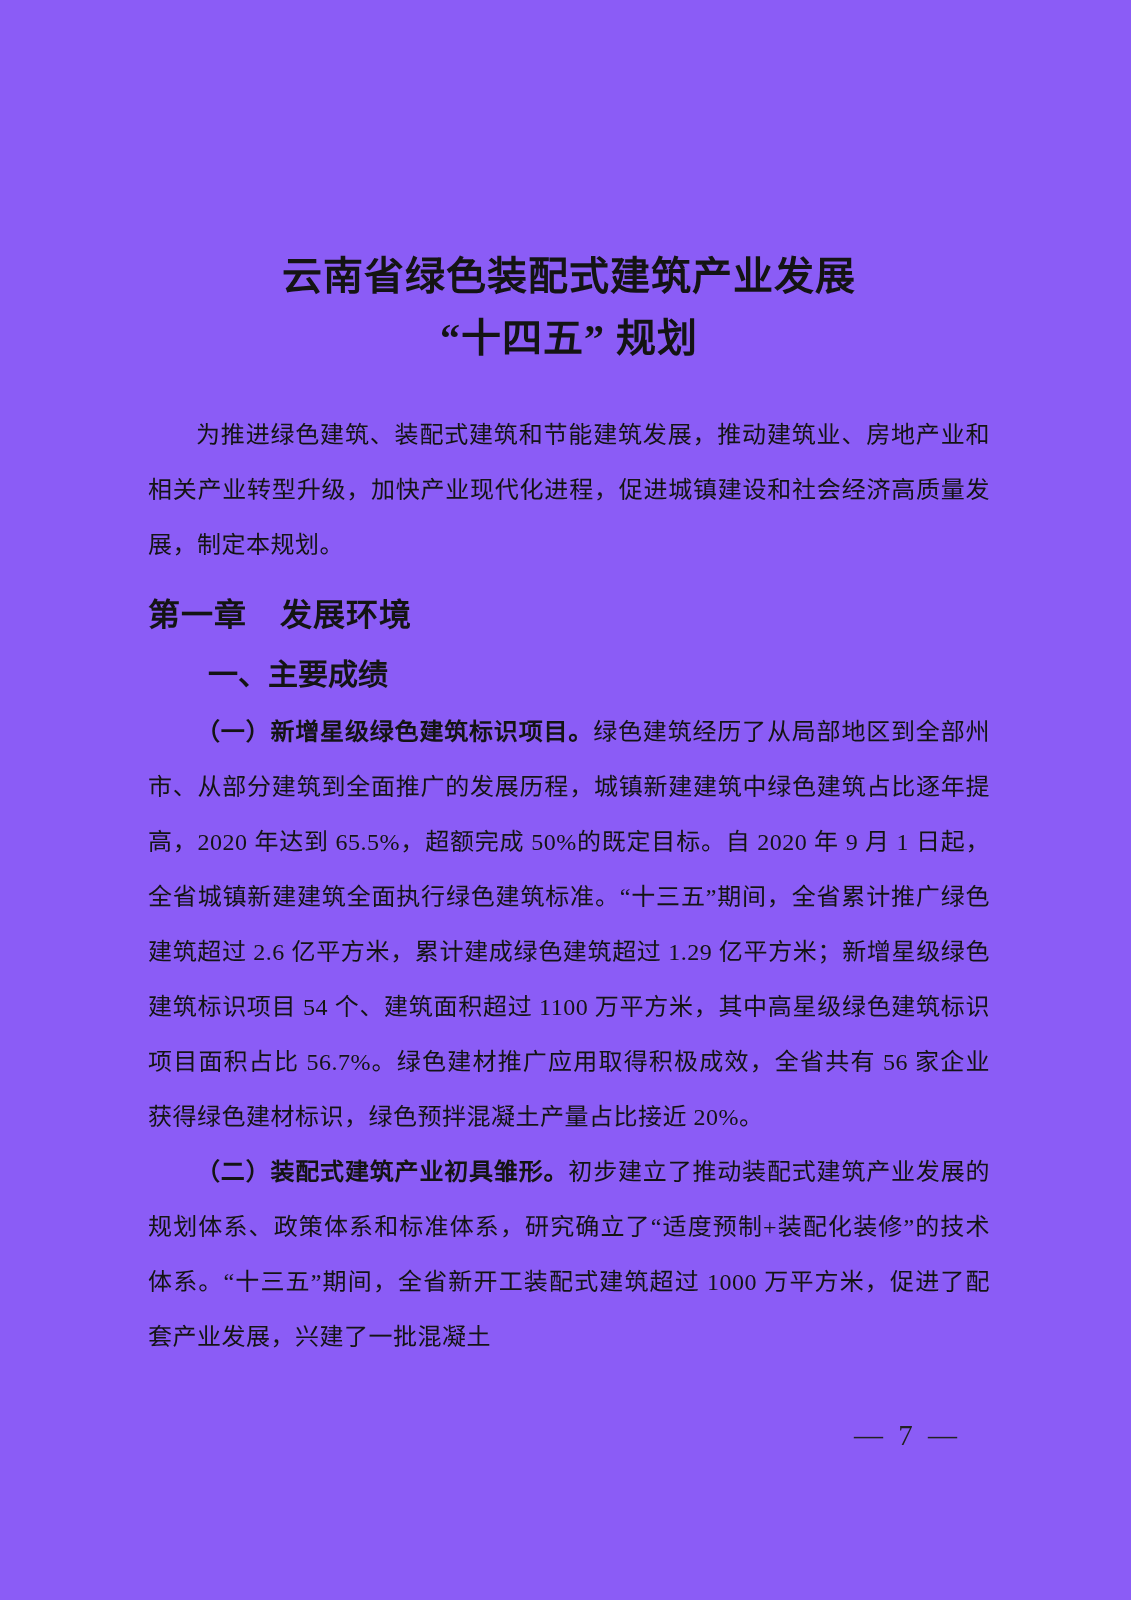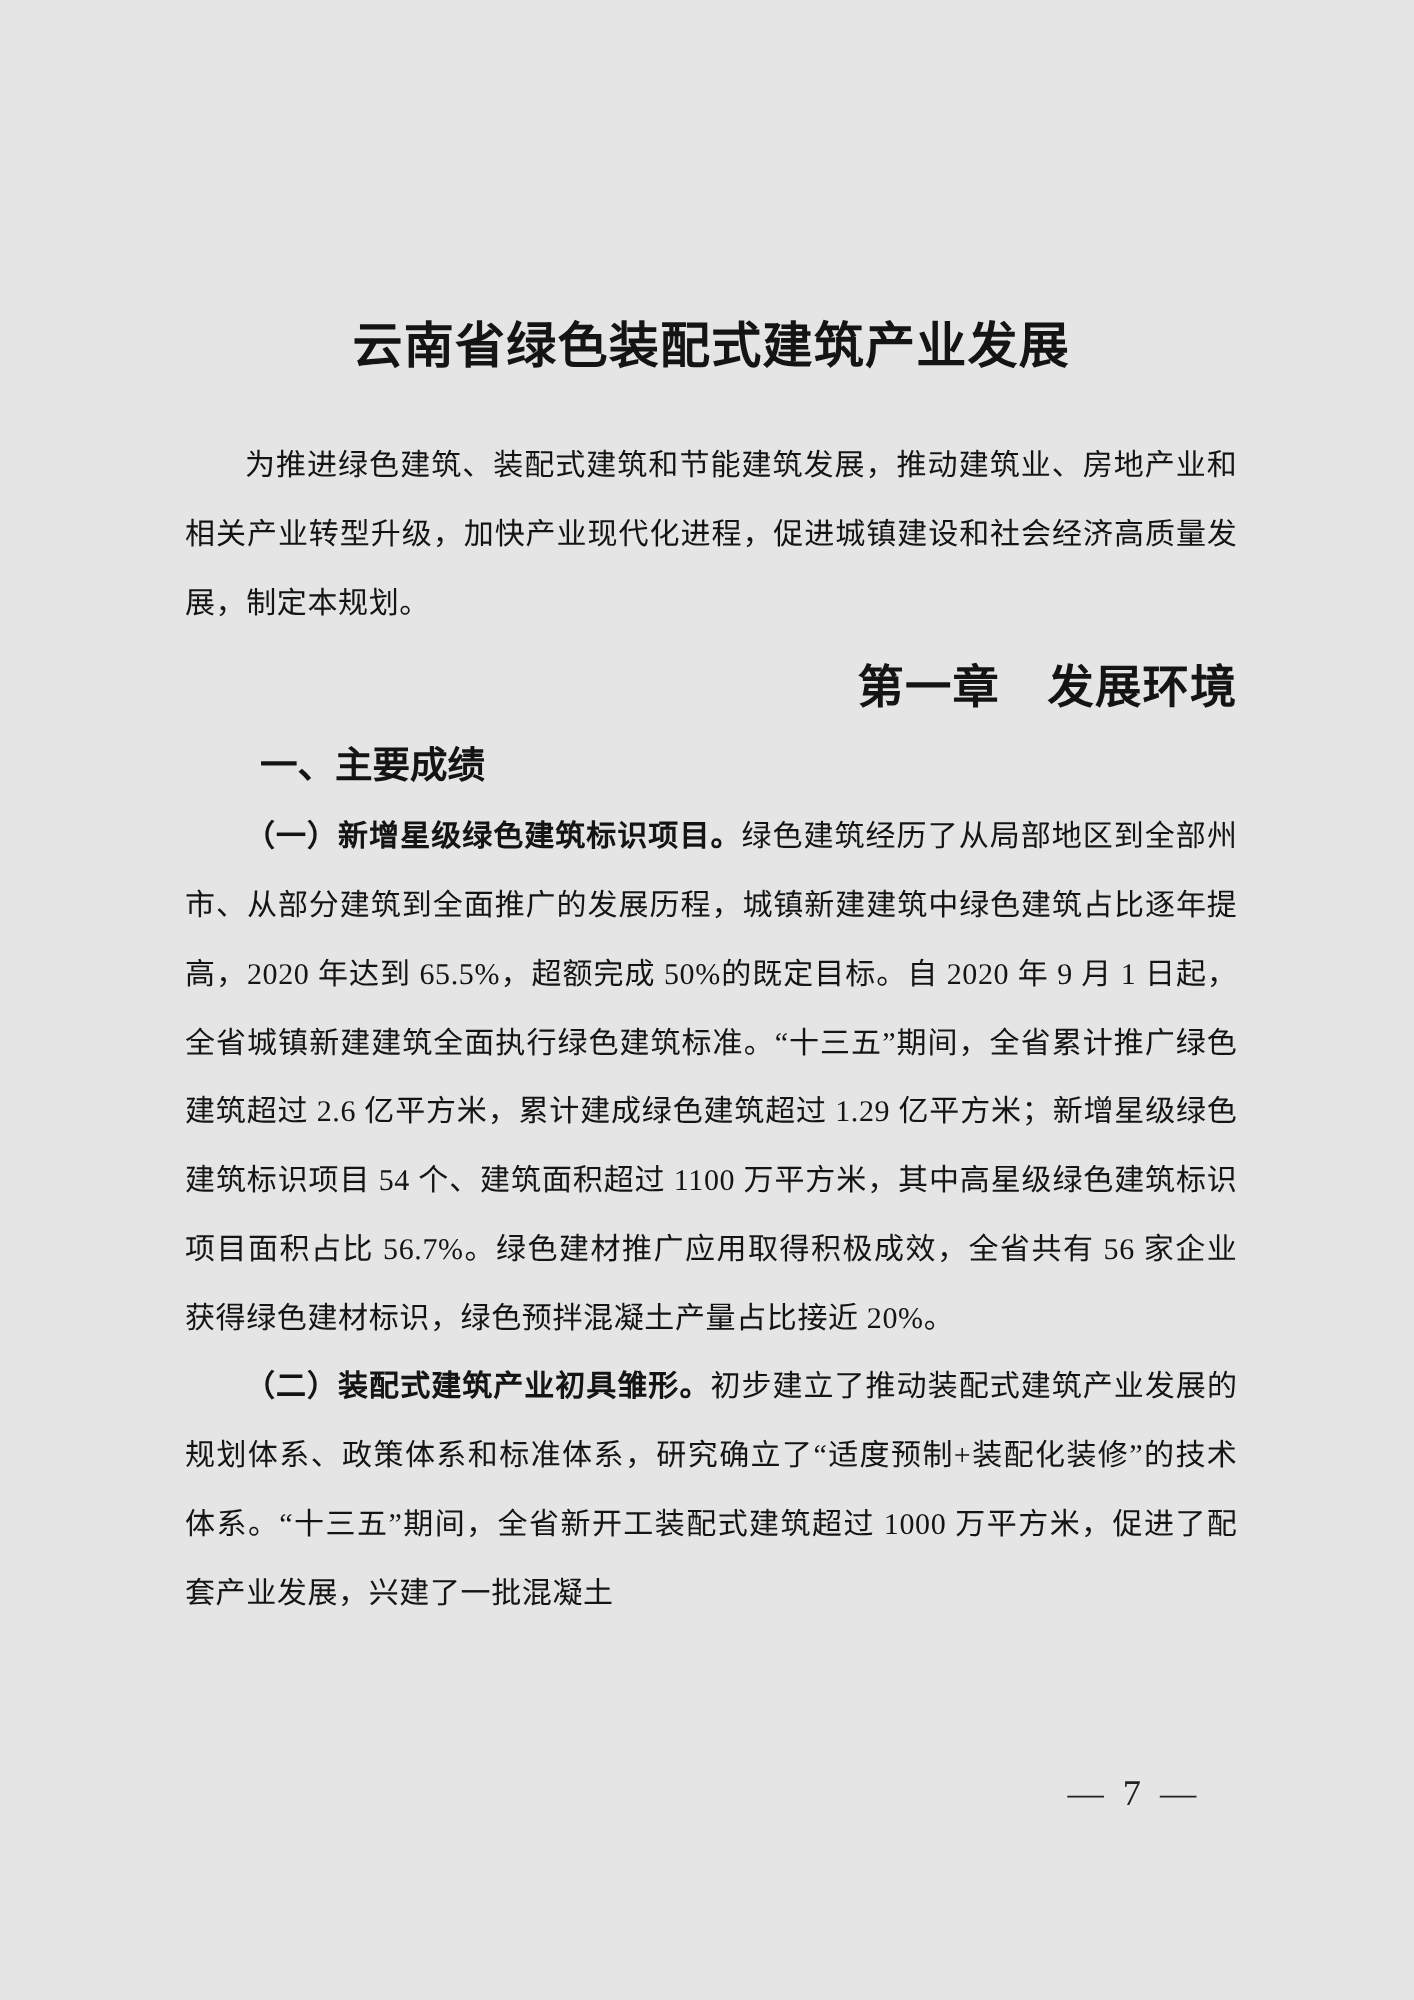--- a/index.html
+++ b/index.html
@@ -10,21 +10,21 @@
   body {
     width: 1131px;
     height: 1600px;
     font-family: "Liberation Serif", "DejaVu Serif", serif;
     color: #141414;
   }
   .page {
     position: relative;
     width: 1131px;
     height: 1600px;
-    background: #e5e5e5;
+    background: #8b5cf6;
     overflow: hidden;
   }
   .content {
     position: absolute;
     left: 148px;
     top: 0;
     width: 842px;
   }
   .doc-title {
     margin-top: 246px;
@@ -41,26 +41,25 @@
     margin: 0;
     font-size: 24px;
     line-height: 55px;
     text-align: justify;
     text-justify: inter-character;
     text-indent: 2em;
     letter-spacing: 0.5px;
   }
   .chapter-heading {
     margin-top: 12px;
-    text-align: right;
-    font-size: 37px;
+    text-align: left;
+    font-size: 32px;
     font-weight: 700;
     line-height: 60px;
     letter-spacing: 1px;
-    font-family: Liberation Mono, monospace;
   }
   .section-heading {
     font-family: Liberation Serif, serif;
     font-size: 30px;
     font-weight: 700;
     line-height: 60px;
     text-indent: 2em;
     margin: 0;
   }
   .lead {
@@ -77,20 +76,21 @@
   }
 </style>
 </head>
 <body>
 
 <div class="page">
   <div class="content">
 
     <div class="doc-title">
       <div>云南省绿色装配式建筑产业发展</div>
+      <div>“十四五” 规划</div>
     </div>
 
     <div class="intro">
       <p class="body-text">为推进绿色建筑、装配式建筑和节能建筑发展，推动建筑业、房地产业和相关产业转型升级，加快产业现代化进程，促进城镇建设和社会经济高质量发展，制定本规划。</p>
     </div>
 
     <div class="chapter-heading">第一章　发展环境</div>
 
     <div class="section-heading">一、主要成绩</div>
 

